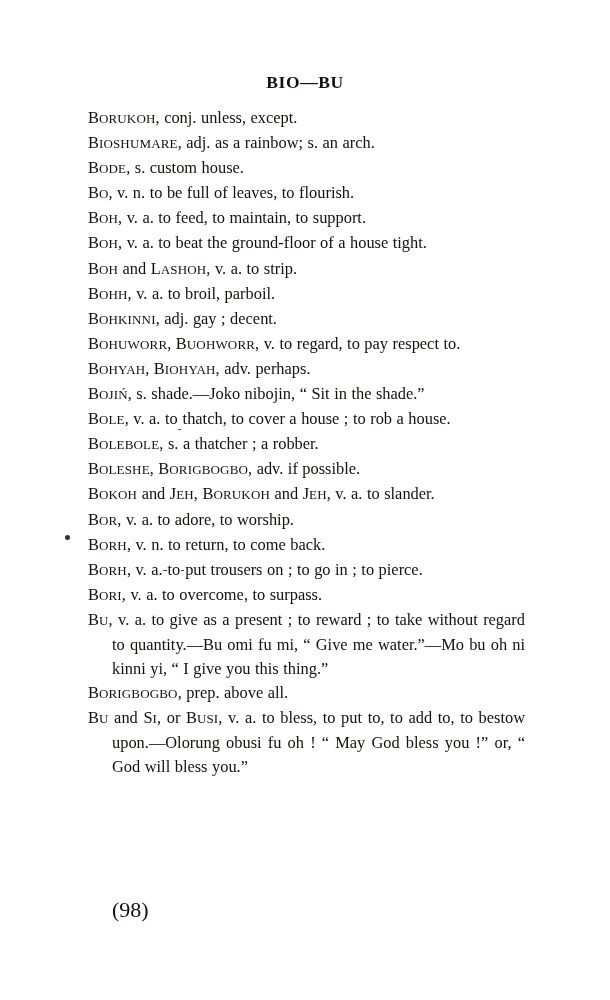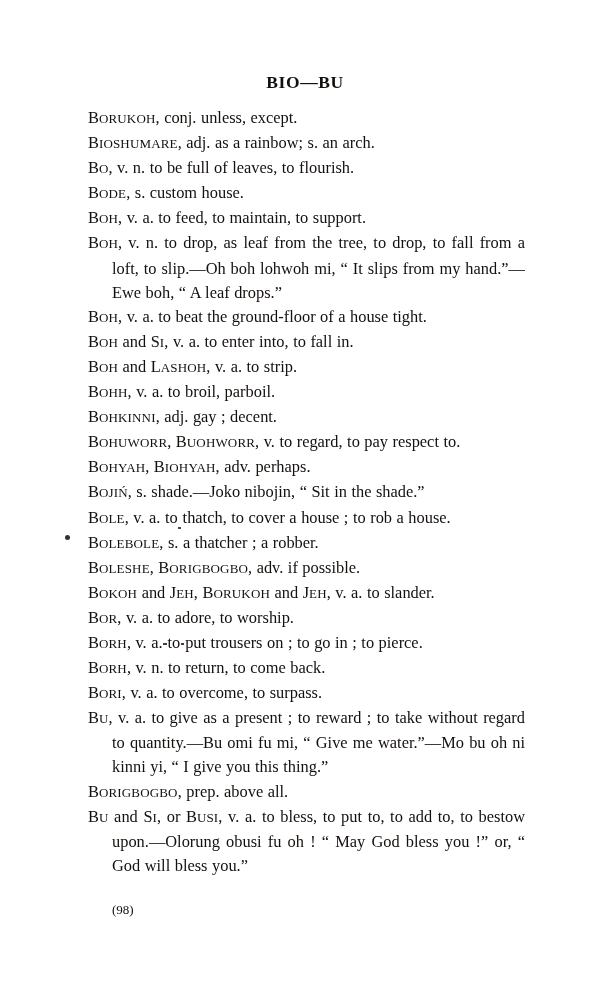--- a/index.html
+++ b/index.html
@@ -67,21 +67,21 @@
     letter-spacing: 0.15px;
   }
 
   .pos {
   }
 
   .page-number {
     position: absolute;
     left: 88px;
     top: 898px;
-    font-size: 13px;
+    font-size: 22px;
     line-height: 24.1px;
     padding-left: 24px;
   }
 
   
   .ink-dot {
     position: absolute;
     left: 65px;
     top: 535px;
     width: 5px;
@@ -127,31 +127,29 @@
 <div class="page">
 
   <div class="running-head">BIO—BU</div>
 
   <div class="column">
 
     <p class="entry"><span class="hw"><span class="cap">B</span><span class="sc">ORUKOH</span></span>, <span class="pos">conj.</span> <span>unless, except.</span></p>
 
     <p class="entry"><span class="hw"><span class="cap">B</span><span class="sc">IOSHUMARE</span></span>, <span class="pos">adj.</span> <span>as a rainbow;</span> <span class="pos">s.</span> <span>an arch.</span></p>
 
+    <p class="entry"><span class="hw"><span class="cap">B</span><span class="sc">ODE</span></span>, <span class="pos">s.</span> <span>custom house.</span></p>
+
     <p class="entry"><span class="hw"><span class="cap">B</span><span class="sc">O</span></span>, <span class="pos">v. n.</span> <span>to be full of leaves, to flourish.</span></p>
-
-    <p class="entry"><span class="hw"><span class="cap">B</span><span class="sc">ODE</span></span>, <span class="pos">s.</span> <span>custom house.</span></p>
 
     <p class="entry"><span class="hw"><span class="cap">B</span><span class="sc">OH</span></span>, <span class="pos">v. a.</span> <span>to feed, to maintain, to support.</span></p>
 
-    <p class="entry"><span class="hw"><span class="cap">B</span><span class="sc">OH</span></span>, <span class="pos">v. n.</span> <span>to drop, as leaf from the tree, to drop, to fall from a loft, to slip.—Oh boh lohwoh mi, “ It slips from my hand.”—Ewe boh, “ A leaf drops.”</span></p>
 
     <p class="entry"><span class="hw"><span class="cap">B</span><span class="sc">OH</span></span>, <span class="pos">v. a.</span> <span>to beat the ground-floor of a house tight.</span></p>
 
-    <p class="entry"><span class="hw"><span class="cap">B</span><span class="sc">OH</span></span><span> and </span><span class="hw"><span class="cap">S</span><span class="sc">I</span></span>, <span class="pos">v. a.</span> <span>to enter into, to fall in.</span></p>
 
     <p class="entry"><span class="hw"><span class="cap">B</span><span class="sc">OH</span></span><span> and </span><span class="hw"><span class="cap">L</span><span class="sc">ASHOH</span></span>, <span class="pos">v. a.</span> <span>to strip.</span></p>
 
     <p class="entry"><span class="hw"><span class="cap">B</span><span class="sc">OHH</span></span>, <span class="pos">v. a.</span> <span>to broil, parboil.</span></p>
 
     <p class="entry"><span class="hw"><span class="cap">B</span><span class="sc">OHKINNI</span></span>, <span class="pos">adj.</span> <span>gay ; decent.</span></p>
 
 
     <p class="entry"><span class="hw"><span class="cap">B</span><span class="sc">OHUWORR</span></span><span>, </span><span class="hw"><span class="cap">B</span><span class="sc">UOHWORR</span></span>, <span class="pos">v.</span> <span>to regard, to pay respect to.</span></p>
 
@@ -163,23 +161,23 @@
     <p class="entry"><span class="hw"><span class="cap">B</span><span class="sc">OLE</span></span>, <span class="pos">v. a.</span> <span>to</span><span class="scan-mark-low"></span><span>thatch, to cover a house ; to rob a house.</span></p>
 
     <p class="entry"><span class="hw"><span class="cap">B</span><span class="sc">OLEBOLE</span></span>, <span class="pos">s.</span> <span>a thatcher ; a robber.</span></p>
 
     <p class="entry"><span class="hw"><span class="cap">B</span><span class="sc">OLESHE</span></span><span>, </span><span class="hw"><span class="cap">B</span><span class="sc">ORIGBOGBO</span></span>, <span class="pos">adv.</span> <span>if possible.</span></p>
 
     <p class="entry"><span class="hw"><span class="cap">B</span><span class="sc">OKOH</span></span><span> and </span><span class="hw"><span class="cap">J</span><span class="sc">EH</span></span><span>, </span><span class="hw"><span class="cap">B</span><span class="sc">ORUKOH</span></span><span> and </span><span class="hw"><span class="cap">J</span><span class="sc">EH</span></span>, <span class="pos">v. a.</span> <span>to slander.</span></p>
 
     <p class="entry"><span class="hw"><span class="cap">B</span><span class="sc">OR</span></span>, <span class="pos">v. a.</span> <span>to adore, to worship.</span></p>
 
+    <p class="entry"><span class="hw"><span class="cap">B</span><span class="sc">ORH</span></span>, <span class="pos">v. n.</span> <span>to return, to come back.</span></p>
+
     <p class="entry"><span class="hw"><span class="cap">B</span><span class="sc">ORH</span></span>, <span class="pos">v. a.</span><span class="scan-mark"></span><span>to</span><span class="scan-mark"></span><span>put trousers on ; to go in ; to pierce.</span></p>
-
-    <p class="entry"><span class="hw"><span class="cap">B</span><span class="sc">ORH</span></span>, <span class="pos">v. n.</span> <span>to return, to come back.</span></p>
 
     <p class="entry"><span class="hw"><span class="cap">B</span><span class="sc">ORI</span></span>, <span class="pos">v. a.</span> <span>to overcome, to surpass.</span></p>
 
     <p class="entry"><span class="hw"><span class="cap">B</span><span class="sc">U</span></span>, <span class="pos">v. a.</span> <span>to give as a present ; to reward ; to take without regard to quantity.—Bu omi fu mi, “ Give me water.”—Mo bu oh ni kinni yi, “ I give you this thing.”</span></p>
 
     <p class="entry"><span class="hw"><span class="cap">B</span><span class="sc">ORIGBOGBO</span></span>, <span class="pos">prep.</span> <span>above all.</span></p>
 
     <p class="entry"><span class="hw"><span class="cap">B</span><span class="sc">U</span></span><span> and </span><span class="hw"><span class="cap">S</span><span class="sc">I</span></span>, <span class="pos">or</span> <span class="hw"><span class="cap">B</span><span class="sc">USI</span></span>, <span class="pos">v. a.</span> <span>to bless, to put to, to add to, to bestow upon.—Olorung obusi fu oh ! “ May God bless you !” or, “ God will bless you.”</span></p>
 
   </div>

